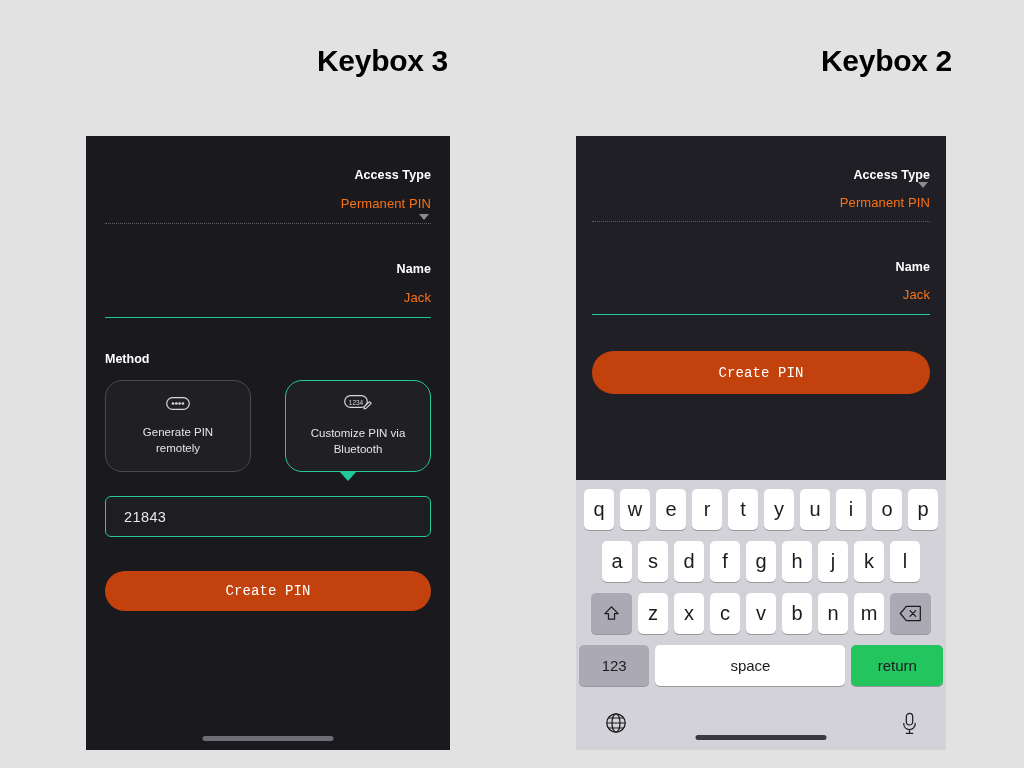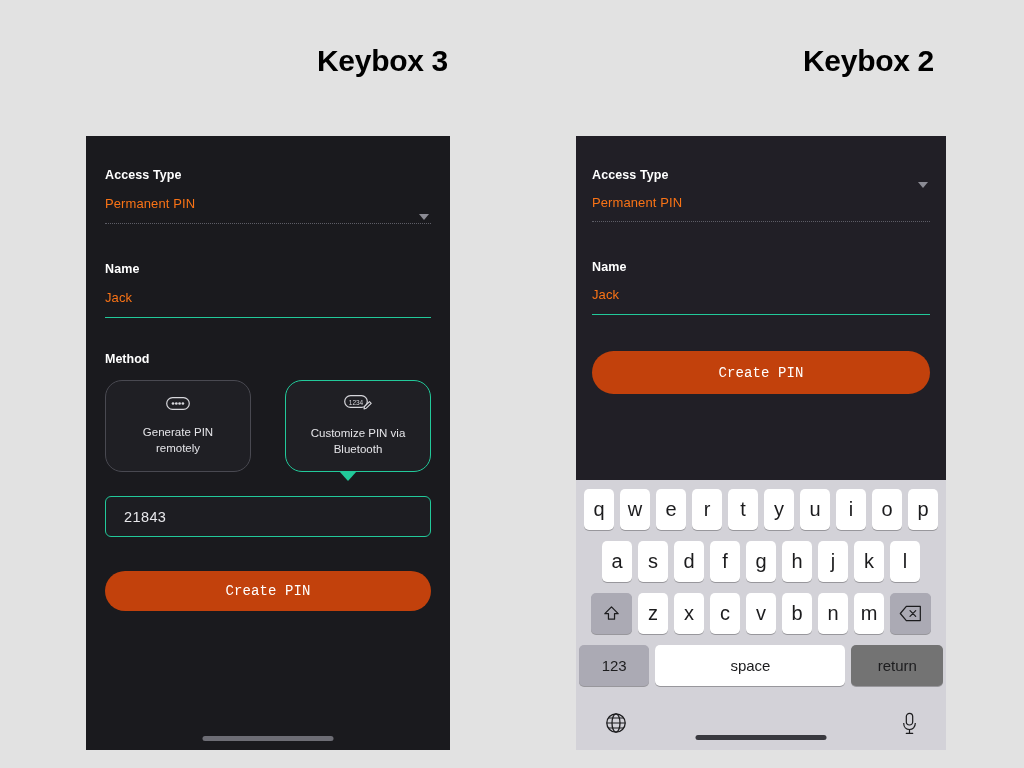--- a/index.html
+++ b/index.html
@@ -21,21 +21,21 @@
     position: absolute;
     top: 44px;
     font-size: 30px;
     font-weight: bold;
     color: #000000;
     letter-spacing: -0.3px;
     text-align: right;
     width: 360px;
   }
   #title-left  { left: 88px; }
-  #title-right { left: 574px; }
+  #title-right { left: 592px; }
 
   
   .phone {
     position: absolute;
     background: #1a1a1e;
     overflow: hidden;
   }
   #phone-left {
     left: 86px; top: 136px;
     width: 364px; height: 614px;
@@ -44,21 +44,21 @@
     left: 576px; top: 136px;
     width: 370px; height: 614px;
     background: #d3d2d8;
   }
 
   
   .form-area { padding: 0 19px; }
   #form-right { background: #211f26; height: 344px; padding: 0 16px; }
   #form-left  { background: #1a1a1e; }
 
-  .field { position: relative; }
+  .field { position: relative; text-align: right; }
 
   .field-label {
     font-size: 12.5px;
     font-weight: bold;
     color: #ffffff;
     letter-spacing: 0.1px;
   }
 
   .field-value {
     font-size: 13px;
@@ -237,21 +237,21 @@
     width: 80px;
     background: #abaab4;
     font-size: 15px;
   }
   .kb-key.kspace {
     width: 216px;
     font-size: 15px;
   }
   .kb-key.kreturn {
     width: 104px;
-    background: #737373;
+    background: #22c55e;
     font-size: 15px;
   }
   .kb-bottom {
     display: flex;
     align-items: center;
     justify-content: space-between;
     padding: 6px 26px 0 26px;
     height: 50px;
   }
   .kb-icon { cursor: pointer; }

